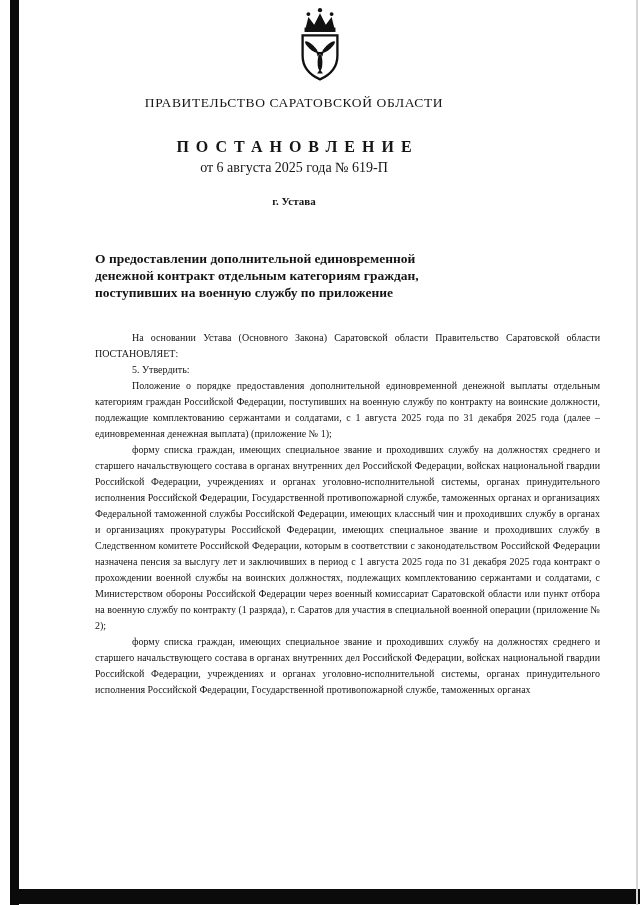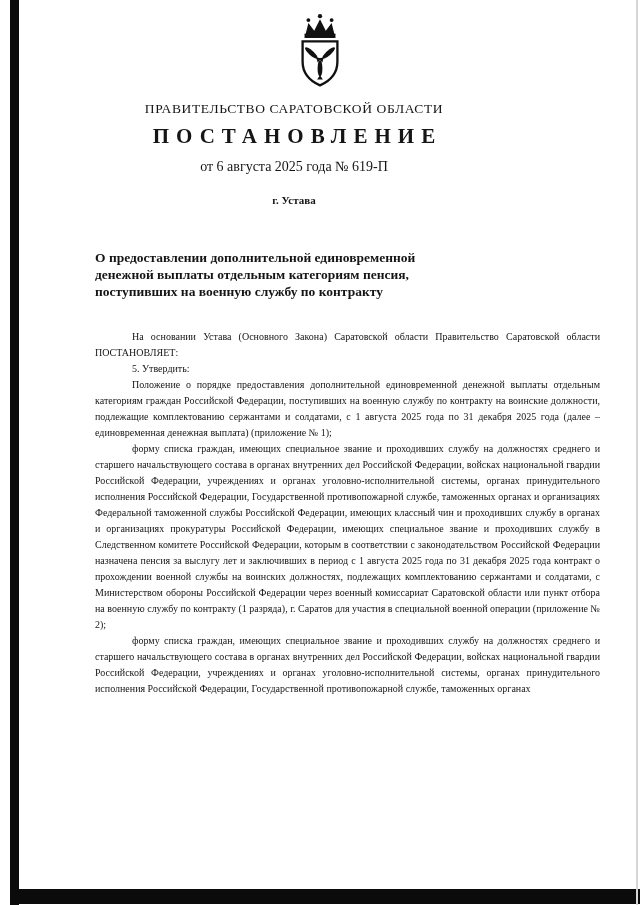--- a/index.html
+++ b/index.html
@@ -28,47 +28,47 @@
   .scan-edge-right {
     position: absolute;
     right: 2px; top: 0;
     width: 2px; height: 905px;
     background: #d6d6d6;
   }
   .page {
     position: absolute;
     left: 0; top: 0;
     width: 588px;
-    padding-top: 11px;
+    padding-top: 5px;
     box-sizing: border-box;
   }
   .emblem-wrap {
     width: 640px;
     height: 82px;
     display: flex;
     justify-content: center;
     align-items: flex-start;
   }
   .org-name {
     margin-top: 8px;
     text-align: center;
     font-size: 13.5px;
     letter-spacing: 0.6px;
     font-weight: 400;
   }
   .doc-type {
-    margin-top: 7px;
+    margin-top: 27px;
     text-align: center;
-    font-size: 21px;
+    font-size: 16px;
     font-weight: 700;
     letter-spacing: 7px;
     text-indent: 7px; 
   }
   .date-line {
-    margin-top: 10px;
+    margin-top: 4px;
     text-align: center;
     font-size: 14px;
   }
   .place-line {
     margin-top: 19px;
     text-align: center;
     font-size: 11px;
     font-weight: 700;
   }
   .subject {
@@ -132,22 +132,22 @@
   <div class="org-name">ПРАВИТЕЛЬСТВО САРАТОВСКОЙ ОБЛАСТИ</div>
 
   <div class="doc-type">ПОСТАНОВЛЕНИЕ</div>
 
   <div class="date-line">от 6 августа 2025 года № 619-П</div>
 
   <div class="place-line">г. Устава</div>
 
   <div class="subject">
     <div>О предоставлении дополнительной единовременной</div>
-    <div>денежной выплаты отдельным категориям пенсия,</div>
-    <div>поступивших на военную службу по контракту</div>
+    <div>денежной контракт отдельным категориям граждан,</div>
+    <div>поступивших на военную службу по приложение</div>
   </div>
 
   <div class="doc-body">
     <p>На основании Устава (Основного Закона) Саратовской области Правительство Саратовской области ПОСТАНОВЛЯЕТ:</p>
     <p>5. Утвердить:</p>
     <p>Положение о порядке предоставления дополнительной единовременной денежной выплаты отдельным категориям граждан Российской Федерации, поступивших на военную службу по контракту на воинские должности, подлежащие комплектованию сержантами и солдатами, с 1 августа 2025 года по 31 декабря 2025 года (далее – единовременная денежная выплата) (приложение № 1);</p>
     <p>форму списка граждан, имеющих специальное звание и проходивших службу на должностях среднего и старшего начальствующего состава в органах внутренних дел Российской Федерации, войсках национальной гвардии Российской Федерации, учреждениях и органах уголовно-исполнительной системы, органах принудительного исполнения Российской Федерации, Государственной противопожарной службе, таможенных органах и организациях Федеральной таможенной службы Российской Федерации, имеющих классный чин и проходивших службу в органах и организациях прокуратуры Российской Федерации, имеющих специальное звание и проходивших службу в Следственном комитете Российской Федерации, которым в соответствии с законодательством Российской Федерации назначена пенсия за выслугу лет и заключивших в период с 1 августа 2025 года по 31 декабря 2025 года контракт о прохождении военной службы на воинских должностях, подлежащих комплектованию сержантами и солдатами, с Министерством обороны Российской Федерации через военный комиссариат Саратовской области или пункт отбора на военную службу по контракту (1 разряда), г. Саратов для участия в специальной военной операции (приложение № 2);</p>
     <p>форму списка граждан, имеющих специальное звание и проходивших службу на должностях среднего и старшего начальствующего состава в органах внутренних дел Российской Федерации, войсках национальной гвардии Российской Федерации, учреждениях и органах уголовно-исполнительной системы, органах принудительного исполнения Российской Федерации, Государственной противопожарной службе, таможенных органах</p>
   </div>
 

